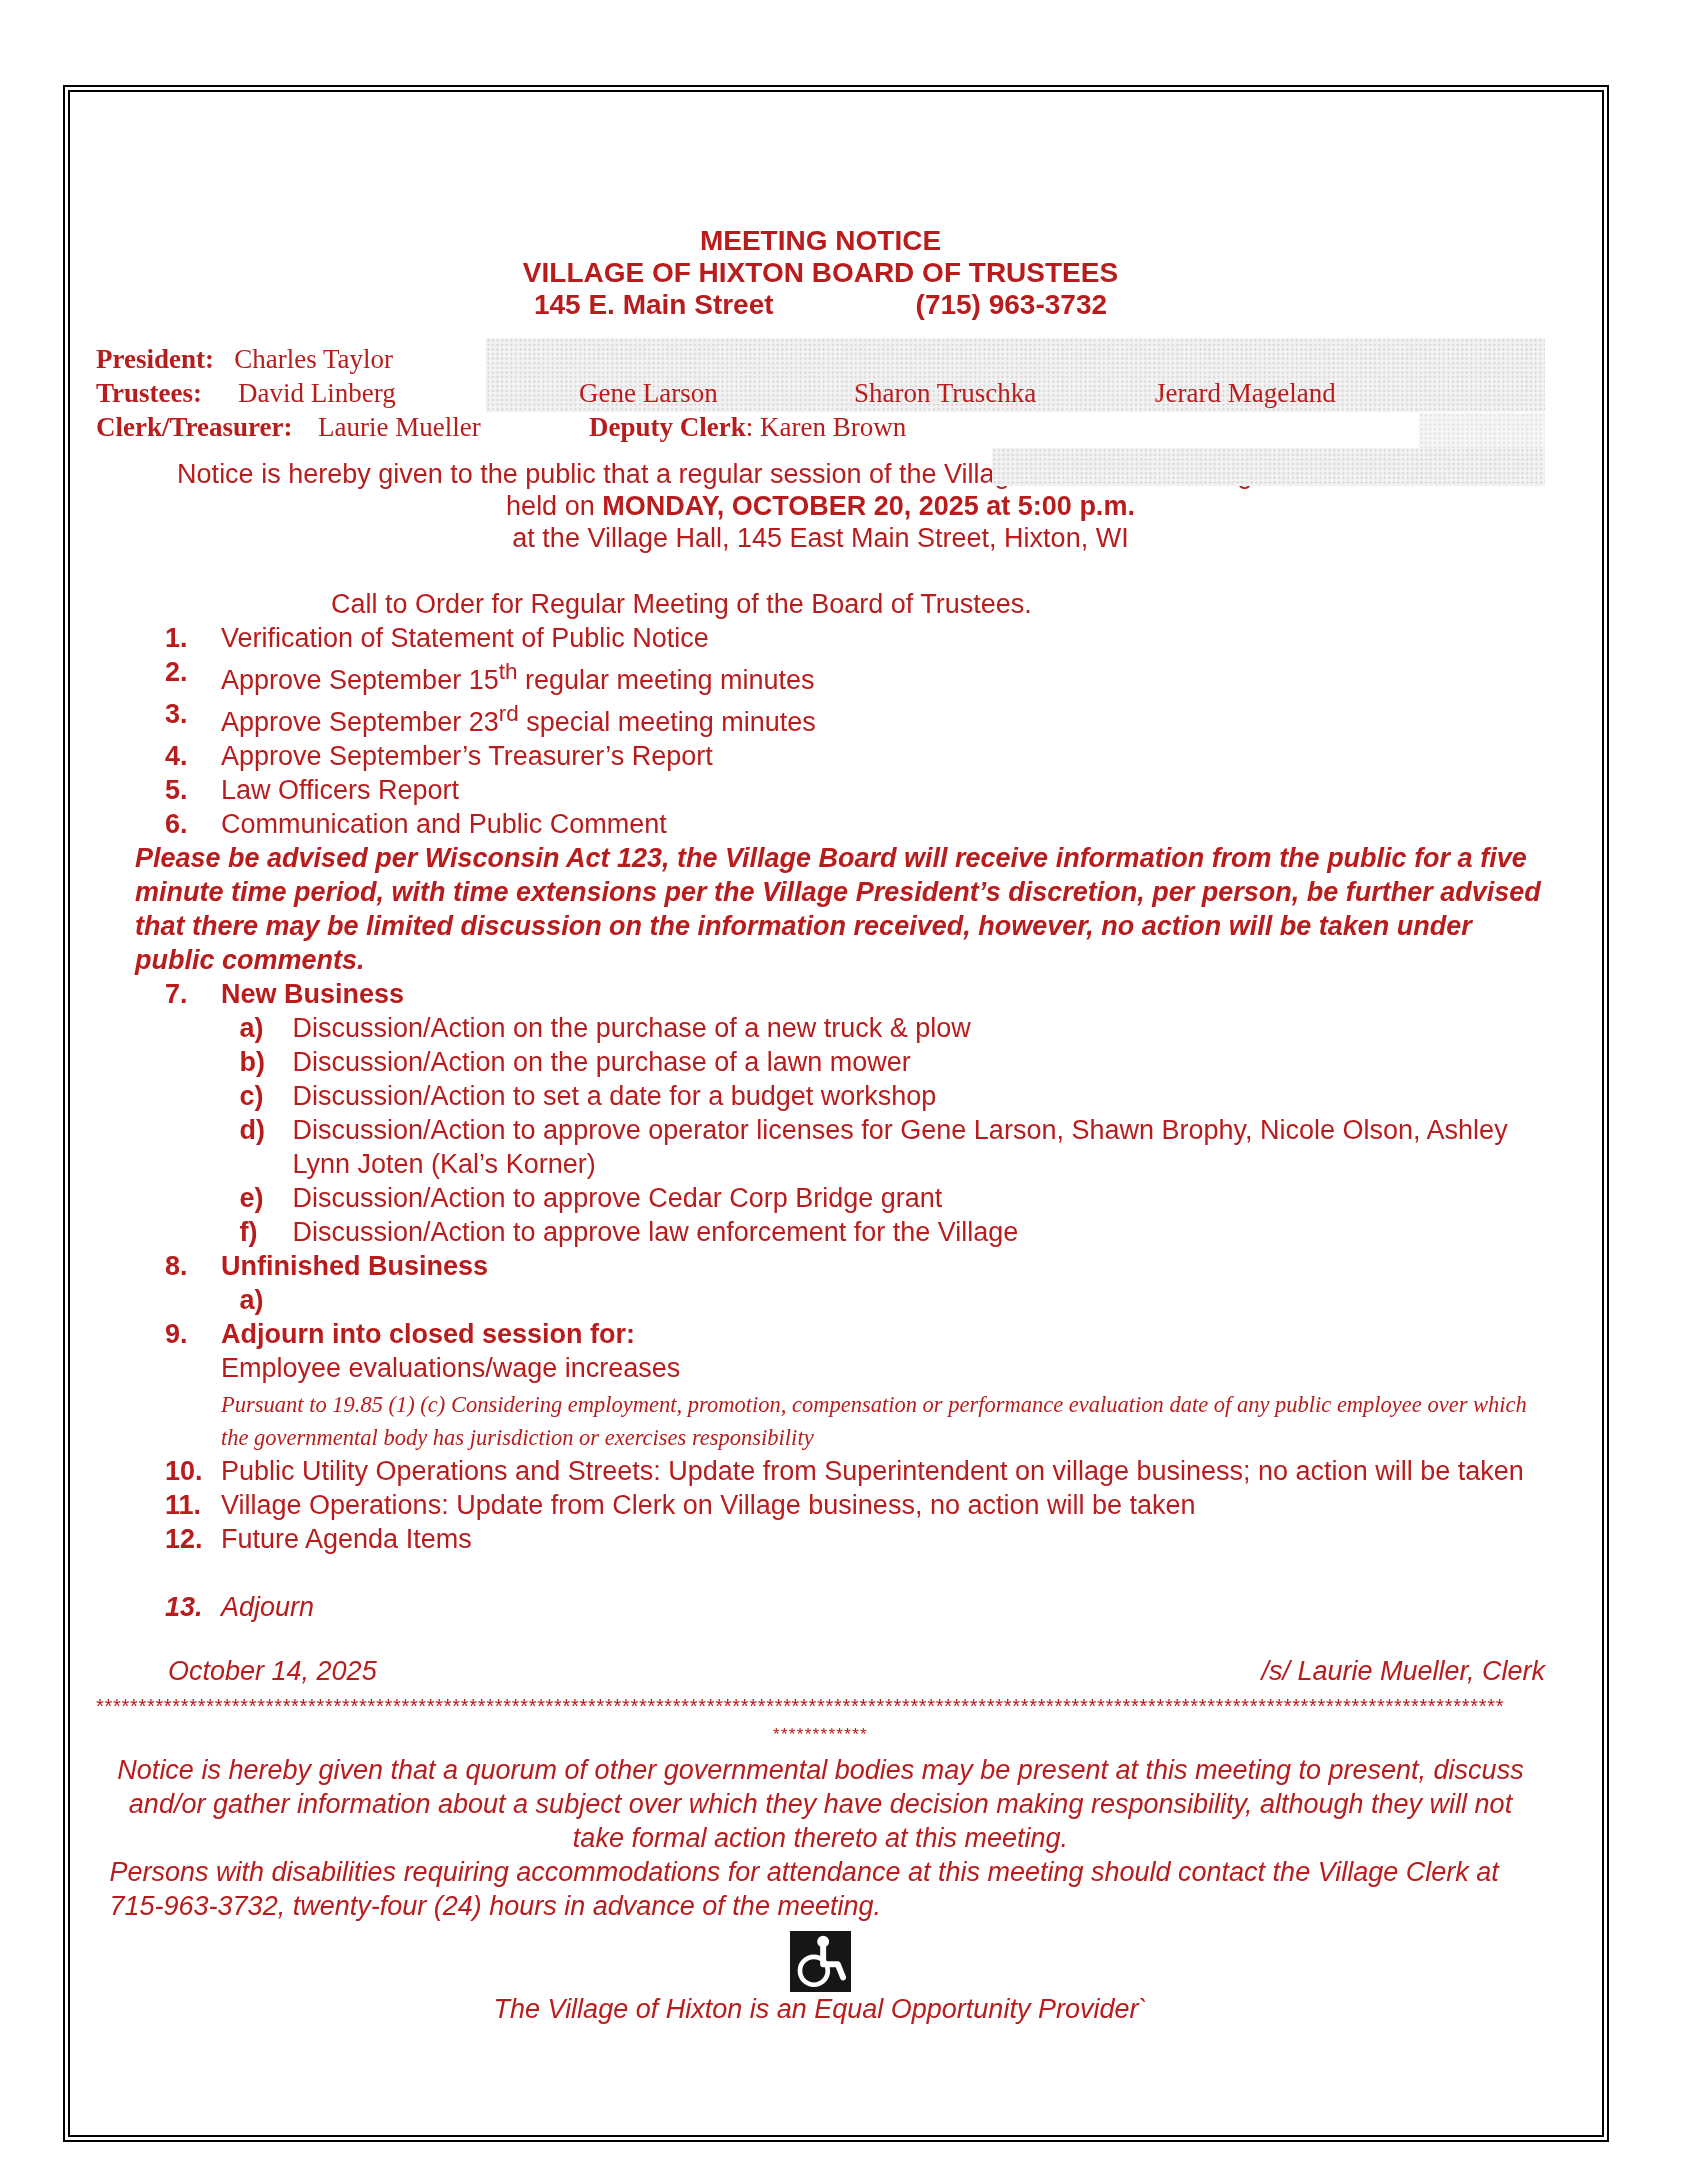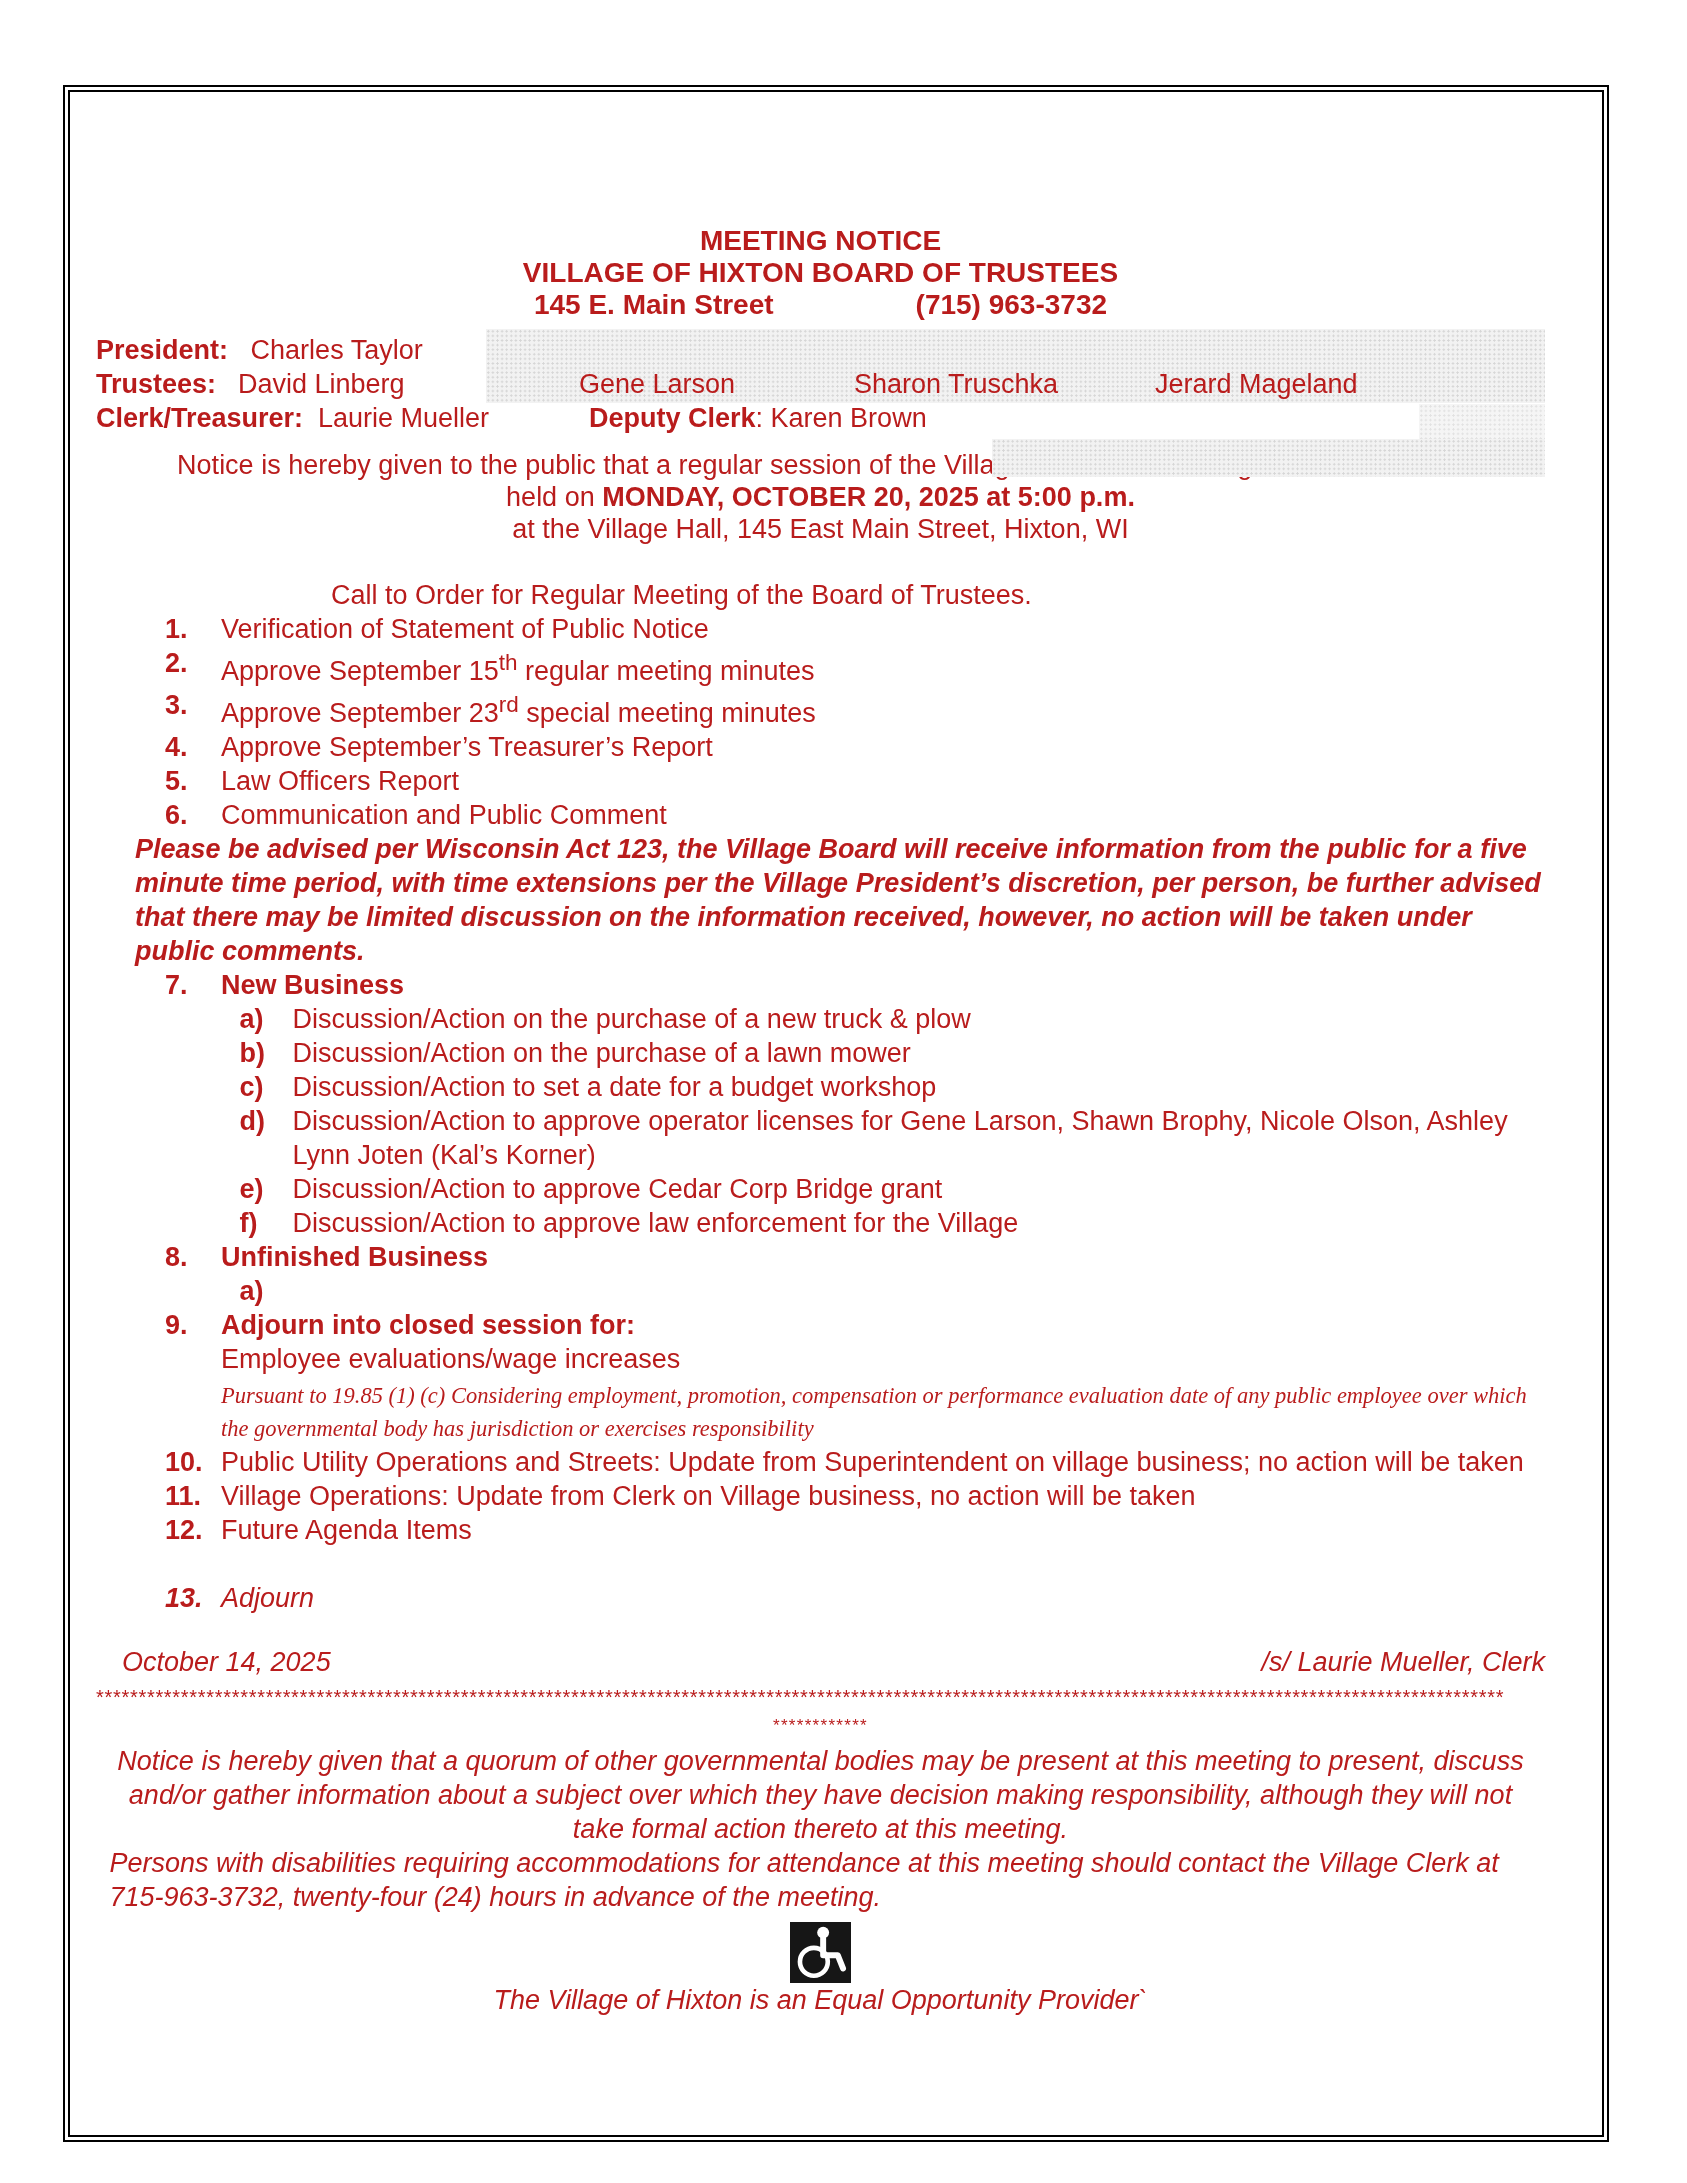--- a/index.html
+++ b/index.html
@@ -25,21 +25,21 @@
     left: 96px; top: 85px;
     width: 1449px;
   }
   .b  { font-weight: bold; }
 
   
   .title-block { margin-top: 140px; text-align: center; font-weight: bold; font-size: 28px; line-height: 32px; }
   .addr-row { display: flex; justify-content: center; gap: 142px; font-weight: bold; }
 
   
-  .officials { position: relative; margin-top: 12px; }
+  .officials { position: relative; margin-top: 21px; font-family: Liberation Serif, serif; }
   .scanband {
     position: absolute; right: 0;
     background-color: #f2f2f2;
     background-image: radial-gradient(#d6d6d6 1px, transparent 1.1px);
     background-size: 4.6px 4.6px;
     z-index: 0;
   }
   .band-a { left: 390px;  top: -4px;   height: 74px; }
   .band-b { left: 1323px; top: 71px;  height: 36px;  opacity: .7; }
   .band-c { left: 896px; top: 106px;  height: 38px; }
@@ -71,21 +71,21 @@
     font-family: "Liberation Serif", "DejaVu Serif", serif;
     font-style: italic;
     font-size: 22.5px;
     line-height: 33px;
     margin-top: 2.6px;
   }
   .gap-before { margin-top: 34px; font-style: italic; }
 
   
   .sig-row { margin-top: 30px; display: flex; justify-content: space-between; font-style: italic; }
-  .sig-date { margin-left: 26px; }
+  .sig-date { margin-left: 72px; }
   .stars-full {
     margin-top: 4px;
     font-size: 20px; line-height: 28px; letter-spacing: 0.7px;
     white-space: nowrap; overflow: hidden;
   }
   .stars-short { text-align: center; font-size: 17px; line-height: 29px; letter-spacing: 1.3px; }
   .closing-par { margin: 4px auto 0 auto; max-width: 1422px; text-align: center; font-style: italic; }
   .closing-par2 { margin: 0 auto; max-width: 1422px; font-style: italic; }
 
   .footer-row { margin-top: 8px; display: flex; justify-content: center; align-items: center; gap: 0; flex-direction: column; }

